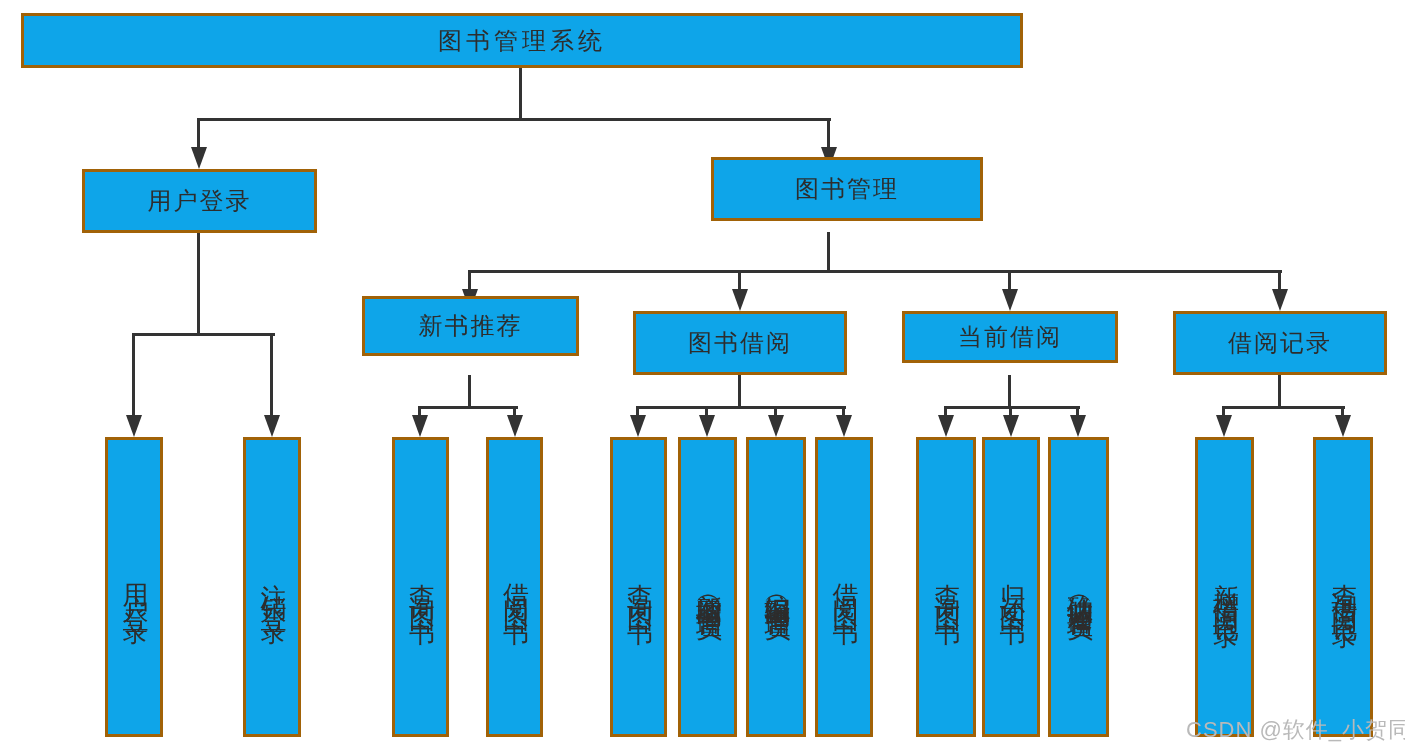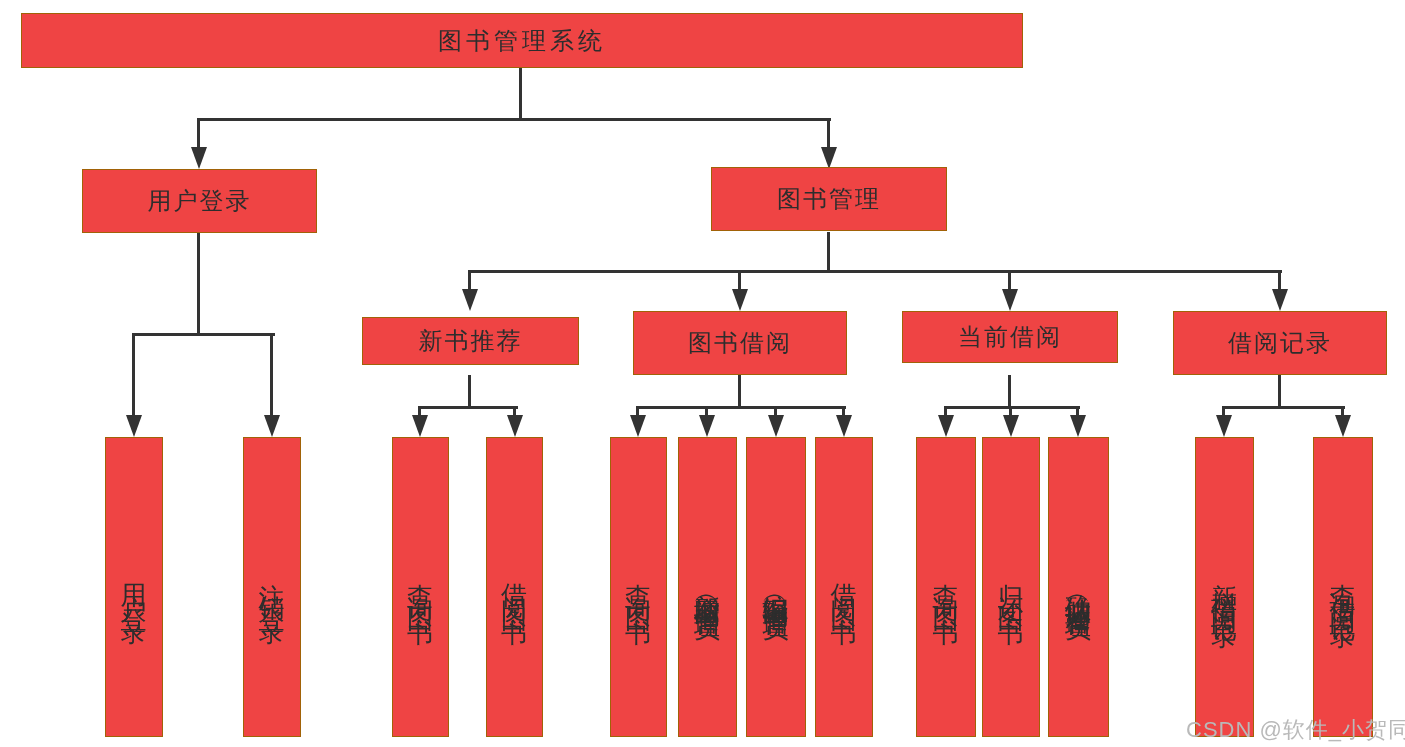--- a/index.html
+++ b/index.html
@@ -6,27 +6,28 @@
   #canvas {
     position: relative;
     width: 1405px;
     height: 747px;
     background: #ffffff;
     font-family: "Liberation Sans", "DejaVu Sans", sans-serif;
     overflow: hidden;
   }
   .box {
     position: absolute;
-    border: 1px solid #a16207;
-    background: #ef4444;
+    border: 3px solid #a16207;
+    background: #0ea5e9;
     box-sizing: border-box;
     display: flex;
     align-items: center;
     justify-content: center;
     z-index: 2;
+    font-family: Liberation Mono, monospace;
   }
   .box .lbl {
     font-size: 24px;
     color: #2d2d2d;
     letter-spacing: 2px;
     white-space: nowrap;
   }
   .root .lbl { letter-spacing: 4px; }
   .vbox .lbl {
     writing-mode: vertical-rl;
@@ -135,25 +136,25 @@
     <div class="ah" style="left:1335px;top:415px"></div>
   </div>
 
   <div class="box root" style="left:21px;top:13px;width:1002px;height:55px">
     <span class="lbl">图书管理系统</span>
   </div>
 
   <div class="box" style="left:82px;top:169px;width:235px;height:64px">
     <span class="lbl">用户登录</span>
   </div>
-  <div class="box" style="left:711px;top:167px;width:236px;height:64px">
+  <div class="box" style="left:711px;top:157px;width:272px;height:64px">
     <span class="lbl">图书管理</span>
   </div>
 
-  <div class="box" style="left:362px;top:317px;width:217px;height:48px">
+  <div class="box" style="left:362px;top:296px;width:217px;height:60px">
     <span class="lbl">新书推荐</span>
   </div>
   <div class="box" style="left:633px;top:311px;width:214px;height:64px">
     <span class="lbl">图书借阅</span>
   </div>
   <div class="box" style="left:902px;top:311px;width:216px;height:52px">
     <span class="lbl">当前借阅</span>
   </div>
   <div class="box" style="left:1173px;top:311px;width:214px;height:64px">
     <span class="lbl">借阅记录</span>

